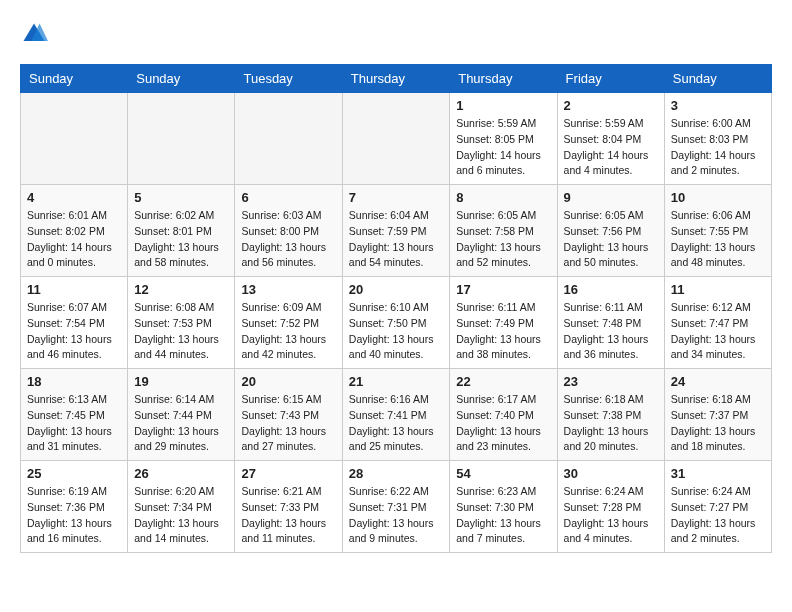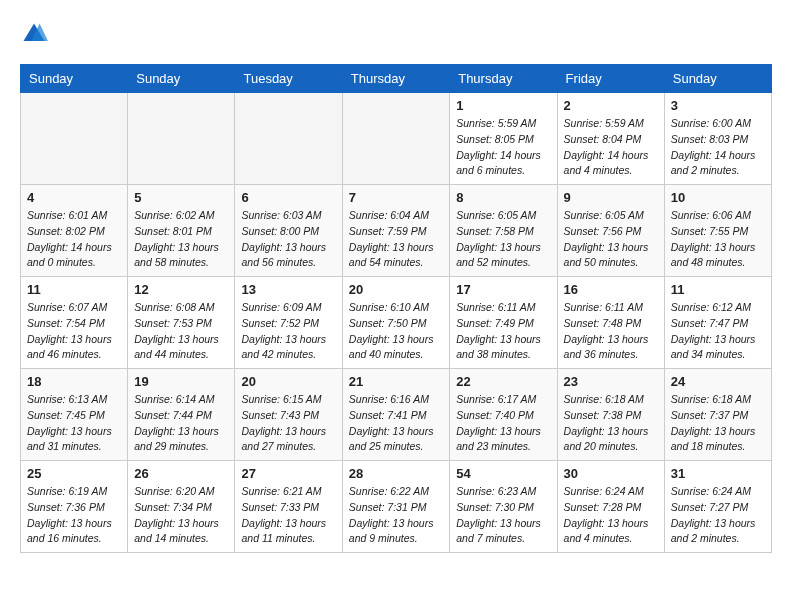--- a/index.html
+++ b/index.html
@@ -72,21 +72,20 @@
     }
     .day-number {
       font-size: 13px;
       font-weight: bold;
       margin-bottom: 3px;
       display: block;
     }
     .cell-content {
       font-size: 10.5px;
       line-height: 1.5;
-      font-style: italic;
     }
     tr:nth-child(even) td:not(.empty) {
       background: #f9f9f9;
     }
   </style>
 </head>
 <body>
 
 <div class="header">
   <div class="logo">

